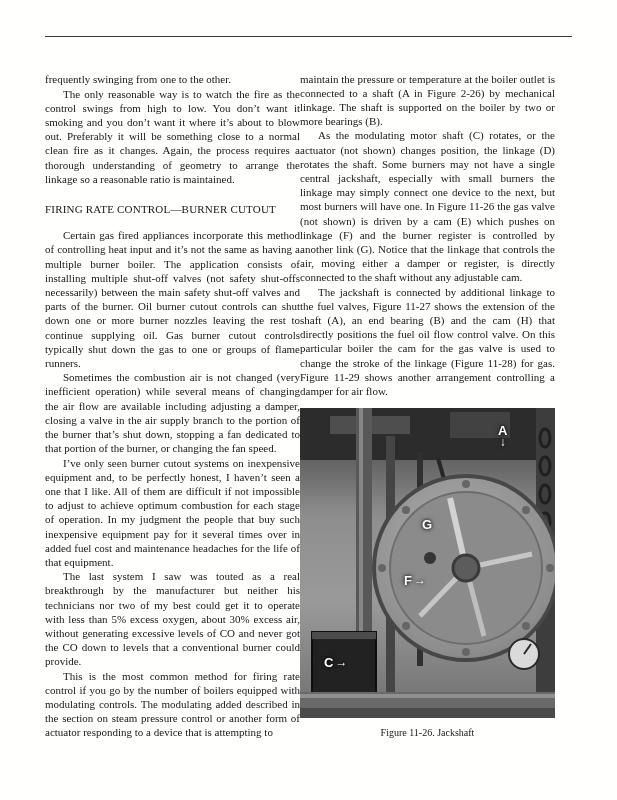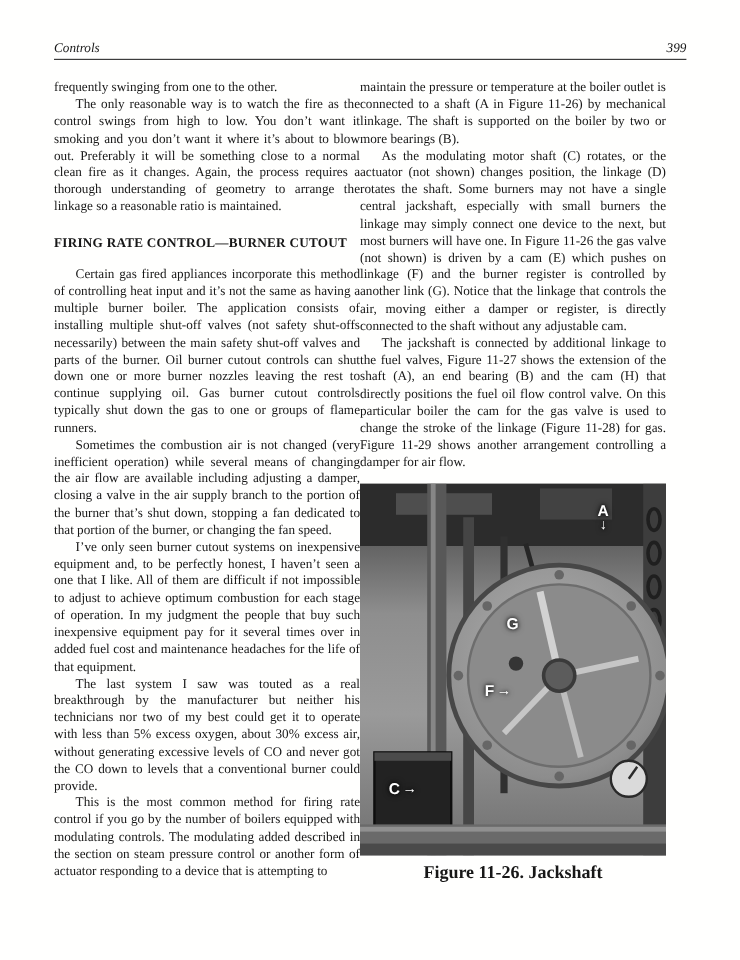--- a/index.html
+++ b/index.html
@@ -6,68 +6,64 @@
   .page{
     width:617px;height:800px;background:#fffffe;box-sizing:border-box;
     padding:34px 45px 26px 45px;position:relative;overflow:hidden;
     font-family:"Liberation Serif", serif;color:#171717;margin:0 auto;
   }
   .page-header{display:flex;justify-content:space-between;align-items:baseline;
     font-size:11px;margin-bottom:3px;}
   .running-title{font-style:italic;}
   .page-number{font-style:italic;}
   .header-rule{border:none;border-top:1px solid #3c3c3c;margin:2px 0 16px 0;height:0;}
-  .columns{display:flex;overflow:hidden;height:706px;}
+  .columns{display:flex;overflow:hidden;height:706px;align-items:center;}
   .col{width:255px;font-size:11px;line-height:14.2px;text-align:justify;}
   .col p{margin:0;text-indent:18px;}
   .col p.no-indent{text-indent:0;}
-  .section-heading{font-size:11px;font-weight:bold;margin:16px 0 12px 0;
+  .section-heading{font-size:11px;font-weight:normal;margin:16px 0 12px 0;
     letter-spacing:0.2px;text-align:left;}
   figure{margin:10px 0 0 0;}
   .photo{position:relative;width:255px;height:310px;background:#777;overflow:hidden;}
   .photo svg{display:block;}
-  figcaption{text-align:center;font-weight:bold;font-size:15px;margin-top:8px;
+  figcaption{text-align:center;font-weight:normal;font-size:10px;margin-top:8px;
     text-indent:0;}
   .callout{position:absolute;color:#ffffff;font-family:"Liberation Sans",sans-serif;
     font-weight:bold;font-size:13px;line-height:13px;
     text-shadow:0 0 3px rgba(0,0,0,0.95),0 0 5px rgba(0,0,0,0.7);
     display:flex;align-items:center;gap:2px;}
   .callout.vert{flex-direction:column;gap:0;}
   .callout .arrow{font-size:12px;line-height:11px;}
 </style>
 </head>
 <body>
 
 <div class="page">
 
-  <div class="page-header">
-    <span class="running-title">Controls</span>
-    <span class="page-number">399</span>
-  </div>
   <hr class="header-rule">
 
   <div class="columns">
 
     <div class="col">
       <p class="no-indent">frequently swinging from one to the other.</p>
       <p>The only reasonable way is to watch the fire as the control swings from high to low. You don’t want it smoking and you don’t want it where it’s about to blow out. Preferably it will be something close to a normal clean fire as it changes. Again, the process requires a thorough understanding of geometry to arrange the linkage so a reasonable ratio is maintained.</p>
 
       <h2 class="section-heading">FIRING RATE CONTROL—BURNER CUTOUT</h2>
 
       <p>Certain gas fired appliances incorporate this method of controlling heat input and it’s not the same as having a multiple burner boiler. The application consists of installing multiple shut-off valves (not safety shut-offs necessarily) between the main safety shut-off valves and parts of the burner. Oil burner cutout controls can shut down one or more burner nozzles leaving the rest to continue supplying oil. Gas burner cutout controls typically shut down the gas to one or groups of flame runners.</p>
       <p>Sometimes the combustion air is not changed (very inefficient operation) while several means of changing the air flow are available including adjusting a damper, closing a valve in the air supply branch to the portion of the burner that’s shut down, stopping a fan dedicated to that portion of the burner, or changing the fan speed.</p>
       <p>I’ve only seen burner cutout systems on inexpensive equipment and, to be perfectly honest, I haven’t seen a one that I like. All of them are difficult if not impossible to adjust to achieve optimum combustion for each stage of operation. In my judgment the people that buy such inexpensive equipment pay for it several times over in added fuel cost and maintenance headaches for the life of that equipment.</p>
       <p>The last system I saw was touted as a real breakthrough by the manufacturer but neither his technicians nor two of my best could get it to operate with less than 5% excess oxygen, about 30% excess air, without generating excessive levels of CO and never got the CO down to levels that a conventional burner could provide.</p>
 
 
       <p>This is the most common method for firing rate control if you go by the number of boilers equipped with modulating controls. The modulating added described in the section on steam pressure control or another form of actuator responding to a device that is attempting to</p>
     </div>
 
     <div class="col">
-      <p class="no-indent">maintain the pressure or temperature at the boiler outlet is connected to a shaft (A in Figure 11-26) by mechanical linkage. The shaft is supported on the boiler by two or more bearings (B).</p>
+      <p class="no-indent">maintain the pressure or temperature at the boiler outlet is connected to a shaft (A in Figure 2-26) by mechanical linkage. The shaft is supported on the boiler by two or more bearings (B).</p>
       <p>As the modulating motor shaft (C) rotates, or the actuator (not shown) changes position, the linkage (D) rotates the shaft. Some burners may not have a single central jackshaft, especially with small burners the linkage may simply connect one device to the next, but most burners will have one. In Figure 11-26 the gas valve (not shown) is driven by a cam (E) which pushes on linkage (F) and the burner register is controlled by another link (G). Notice that the linkage that controls the air, moving either a damper or register, is directly connected to the shaft without any adjustable cam.</p>
       <p>The jackshaft is connected by additional linkage to the fuel valves, Figure 11-27 shows the extension of the shaft (A), an end bearing (B) and the cam (H) that directly positions the fuel oil flow control valve. On this particular boiler the cam for the gas valve is used to change the stroke of the linkage (Figure 11-28) for gas. Figure 11-29 shows another arrangement controlling a damper for air flow.</p>
 
       <figure>
         <div class="photo">
 
           <svg viewBox="0 0 255 310" width="255" height="310" preserveAspectRatio="none">
             <defs>
               <linearGradient id="bg" x1="0" y1="0" x2="0" y2="1">
                 <stop offset="0" stop-color="#3c3c3c"></stop>

